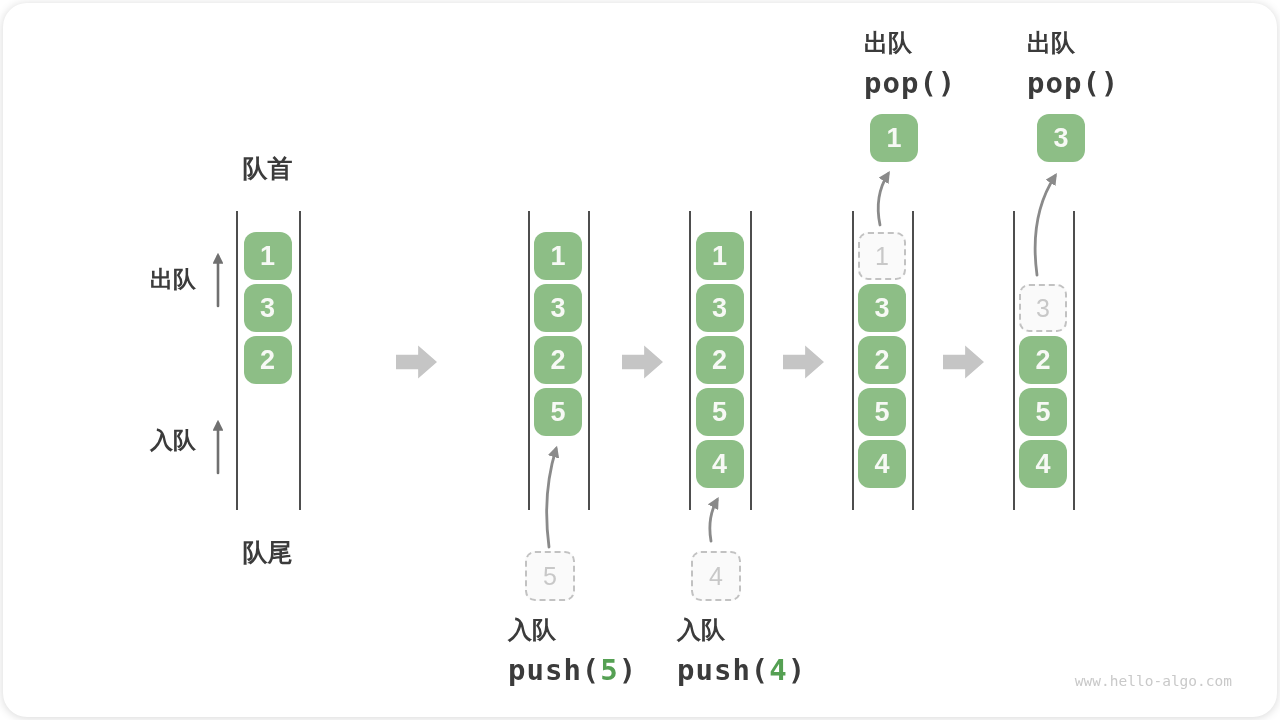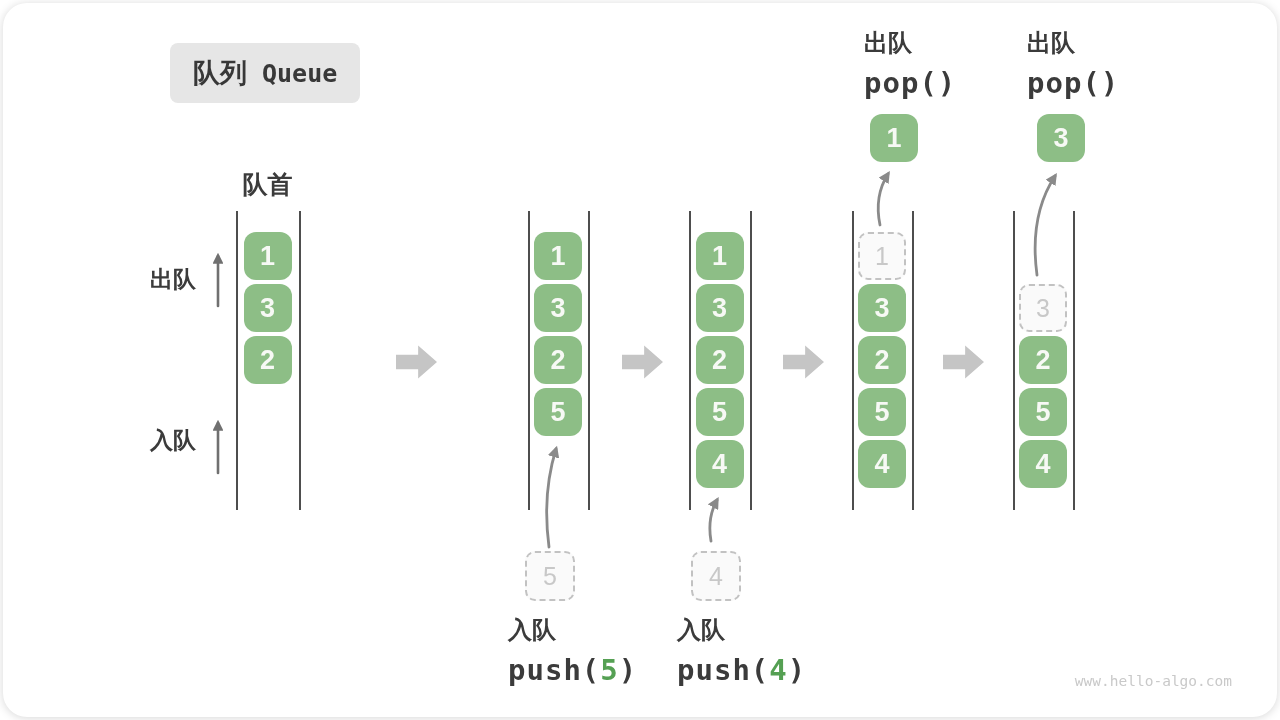--- a/index.html
+++ b/index.html
@@ -18,21 +18,21 @@
     background:#E6E6E6;border-radius:8px;
     display:flex;align-items:center;padding:0 23px;gap:15px;
   }
   .title-cn{font-size:27px;font-weight:700;color:#383838;}
   .title-en{font-family:"DejaVu Sans Mono","Liberation Mono",monospace;font-size:25px;font-weight:600;color:#383838;}
   
   .front-label,.rear-label{
     position:absolute;left:207px;width:121px;text-align:center;
     font-size:25px;font-weight:700;color:#3B3B3B;
   }
-  .front-label{top:168px;}
+  .front-label{top:152px;}
   .rear-label{top:536px;}
   
   .side-label{
     position:absolute;left:140px;width:56px;text-align:right;
     font-size:23px;font-weight:600;color:#3B3B3B;
   }
   
   .qline{position:absolute;width:1.5px;background:#4E4E4E;}
   .qbox{
     position:absolute;width:48px;height:48px;border-radius:12px;
@@ -63,26 +63,23 @@
     font-family:"DejaVu Sans Mono","Liberation Mono",monospace;
     font-size:14.5px;color:#C9C9C9;
   }
 </style>
 </head>
 <body>
 
 <div class="canvas">
   <div class="card"></div>
 
-  <div class="title-chip">
-    <span class="title-cn">队列</span>
-    <span class="title-en">Queue</span>
-  </div>
 
   <div class="front-label">队首</div>
+  <div class="rear-label">队尾</div>
 
   <div class="side-label" style="top:264px;">出队</div>
   <div class="side-label" style="top:425px;">入队</div>
 
   <div id="queues-layer" class="overlay" style="width:1280px;height:720px;">
       <div>
         <div class="qline" style="left: 236px; top: 211px; height: 299px;"></div>
         <div class="qline" style="left: 299px; top: 211px; height: 299px;"></div>
         <div class="qbox" style="left: 243.5px; top: 232px;">1</div>
         <div class="qbox" style="left: 243.5px; top: 284px;">3</div>

